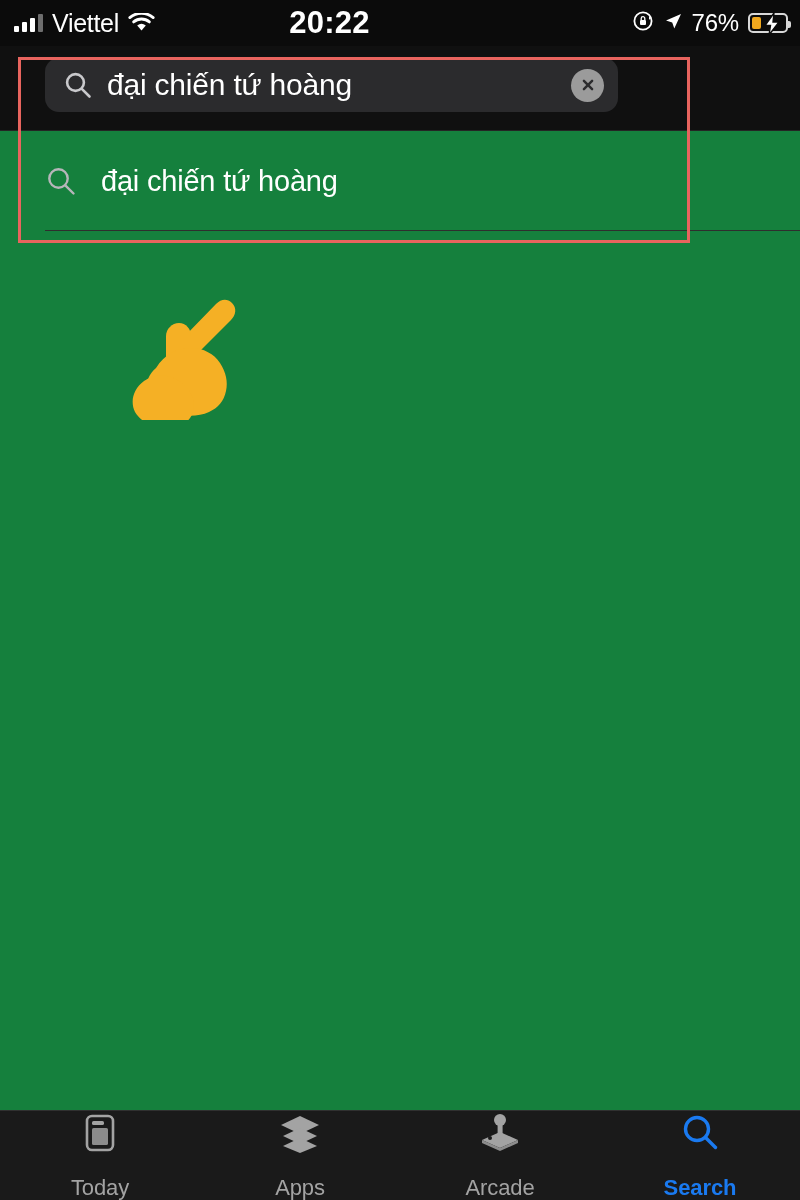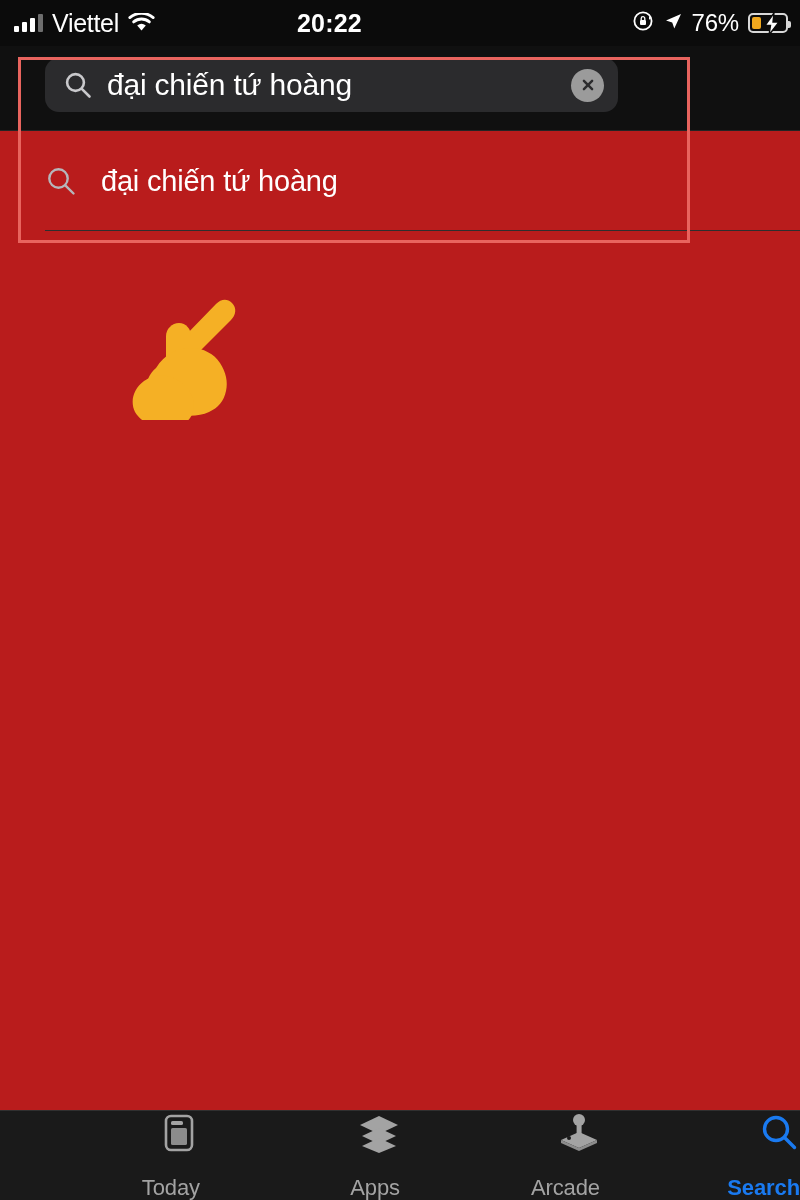--- a/index.html
+++ b/index.html
@@ -5,21 +5,21 @@
   * { margin:0; padding:0; box-sizing:border-box; }
   html, body {
     width:800px; height:1200px;
     background:#000;
     font-family:"Liberation Sans", sans-serif;
     overflow:hidden;
   }
   #screen {
     position:relative;
     width:800px; height:1200px;
-    background:#b91c1c;
+    background:#15803d;
   }
 
   
   .status-bar {
     position:absolute; top:0; left:0;
     width:800px; height:46px;
     background:#0b0b0b;
     display:flex; align-items:center;
     color:#fff;
   }
@@ -30,21 +30,21 @@
   .signal-bars { display:flex; align-items:flex-end; gap:3px; height:18px; }
   .signal-bars i { display:block; width:5px; background:#fff; border-radius:1px; }
   .signal-bars i:nth-child(1){ height:6px; }
   .signal-bars i:nth-child(2){ height:10px; }
   .signal-bars i:nth-child(3){ height:14px; }
   .signal-bars i:nth-child(4){ height:18px; background:#6e6e6e; }
   .carrier { font-size:25px; letter-spacing:-0.3px; color:#fff; }
   .wifi-icon { width:27px; height:20px; position:relative; }
   .status-center {
     position:absolute; left:0; width:659px; text-align:center;
-    font-size:25px; font-weight:bold; letter-spacing:0.2px;
+    font-size:31px; font-weight:bold; letter-spacing:0.2px;
   }
   .status-right {
     position:absolute; right:12px; top:0; height:46px;
     display:flex; align-items:center; gap:9px;
   }
   .battery-pct { font-size:24px; letter-spacing:-0.2px; }
   .battery {
     position:relative; width:40px; height:20px;
     border:2px solid #d8d8d8; border-radius:5px;
   }
@@ -128,21 +128,21 @@
   .tab-bar {
     position:absolute; left:0; bottom:0;
     width:800px; height:90px;
     background:#1a1a1a;
     border-top:1px solid #303030;
     display:flex;
   }
   .tab {
     flex:1 1 0; height:90px;
     display:flex; flex-direction:column;
-    align-items:flex-end; justify-content:center;
+    align-items:center; justify-content:center;
     gap:21px;
   }
   .tab .tab-icon { width:42px; height:42px; display:block; }
   .tab .tab-label {
     font-size:22px; letter-spacing:-0.1px; color:#a3a3a3;
   }
   .tab.active .tab-label { color:#1a7af0;font-weight:bold; }
 </style>
 </head>
 <body>

